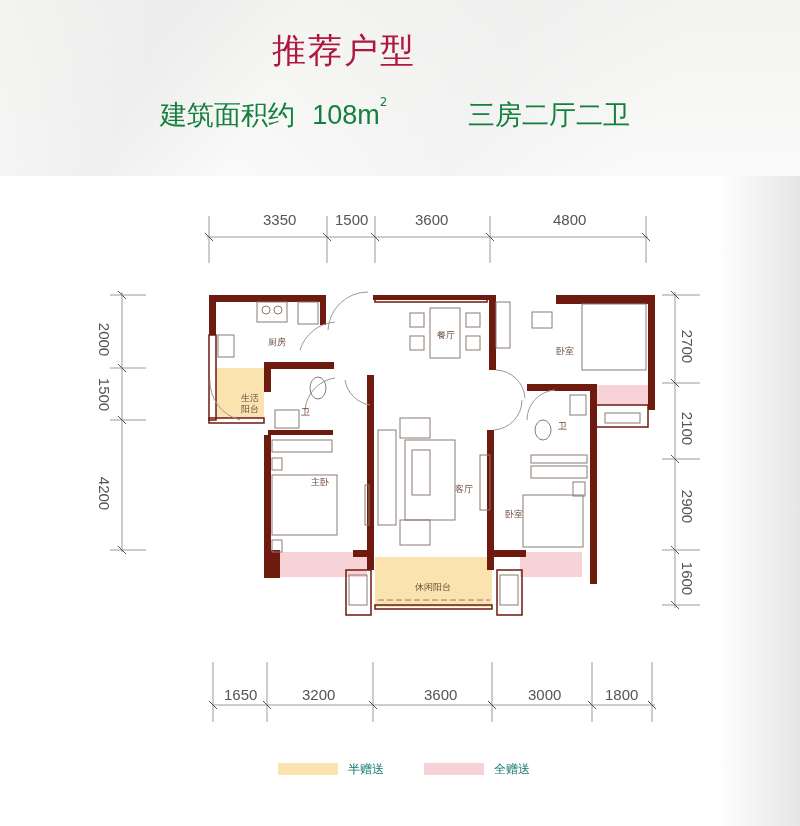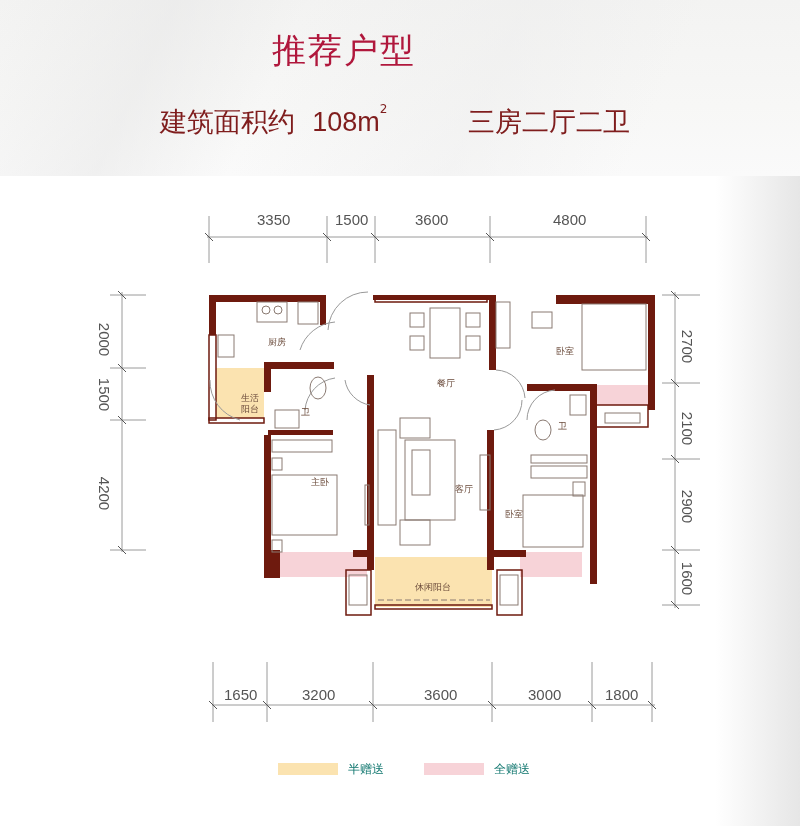--- a/index.html
+++ b/index.html
@@ -16,21 +16,21 @@
   }
   .right-shade {
     position:absolute; left:715px; top:176px; width:85px; height:650px;
     background:linear-gradient(90deg, rgba(228,228,228,0) 0%, #e6e6e6 100%);
   }
   .title {
     position:absolute; left:0; width:688px; top:28px; text-align:center;
     font-size:34px; color:#b0173c; letter-spacing:2px;
   }
   .sub {
-    position:absolute; top:104px; font-size:27px; color:#7f1d1d;
+    position:absolute; top:97px; font-size:27px; color:#15803d;
   }
   .sub sup { font-size:12px; vertical-align:top; position:relative; top:-2px; }
   .dim { position:absolute; font-family:"Liberation Sans", sans-serif; font-size:15px; color:#555; }
   .dimv { position:absolute; font-family:"Liberation Sans", sans-serif; font-size:15px; color:#555; transform:rotate(90deg); transform-origin:center center; }
   .plan { position:absolute; left:0; top:0; width:800px; height:826px; }
   .legend-swatch { position:absolute; width:60px; height:12px; }
   .legend-label { position:absolute; font-size:12px; color:#0f766e; }
   .room-label { position:absolute; font-size:9px; color:#6a4a3a; }
 </style>
 </head>
@@ -192,21 +192,21 @@
 
     <rect x="349" y="575" width="18" height="30"></rect>
     <rect x="500" y="575" width="18" height="30"></rect>
     <rect x="605" y="413" width="35" height="10"></rect>
 
     <line x1="378" y1="600" x2="490" y2="600" stroke-dasharray="6 3"></line>
   </g>
 </svg>
 
 <div>
-  <div class="dim" style="left:257px;top:211px;">3350</div>
+  <div class="dim" style="left:263px;top:211px;">3350</div>
   <div class="dim" style="left:335px;top:211px;">1500</div>
   <div class="dim" style="left:415px;top:211px;">3600</div>
   <div class="dim" style="left:553px;top:211px;">4800</div>
 </div>
 <div>
   <div class="dim" style="left:224px;top:686px;">1650</div>
   <div class="dim" style="left:302px;top:686px;">3200</div>
   <div class="dim" style="left:424px;top:686px;">3600</div>
   <div class="dim" style="left:528px;top:686px;">3000</div>
   <div class="dim" style="left:605px;top:686px;">1800</div>
@@ -220,21 +220,21 @@
   <div class="dimv" style="left:671px;top:338px;">2700</div>
   <div class="dimv" style="left:671px;top:420px;">2100</div>
   <div class="dimv" style="left:671px;top:498px;">2900</div>
   <div class="dimv" style="left:671px;top:570px;">1600</div>
 </div>
 
 <div class="room-label" style="left:268px;top:336px;text-align:right;">厨房</div>
 <div class="room-label" style="left:241px;top:392px;">生活</div>
 <div class="room-label" style="left:241px;top:403px;">阳台</div>
 <div class="room-label" style="left:301px;top:406px;">卫</div>
-<div class="room-label" style="left:437px;top:329px;margin-top:48px;">餐厅</div>
+<div class="room-label" style="left:437px;top:329px;">餐厅</div>
 <div class="room-label" style="left:556px;top:345px;">卧室</div>
 <div class="room-label" style="left:558px;top:420px;">卫</div>
 <div class="room-label" style="left:311px;top:476px;">主卧</div>
 <div class="room-label" style="left:455px;top:483px;">客厅</div>
 <div class="room-label" style="left:505px;top:508px;">卧室</div>
 <div class="room-label" style="left:415px;top:581px;">休闲阳台</div>
 
 <div>
   <div class="legend-swatch" style="left:278px;top:763px;background:#fbe3b0;"></div>
   <div class="legend-label" style="left:348px;top:761px;">半赠送</div>

